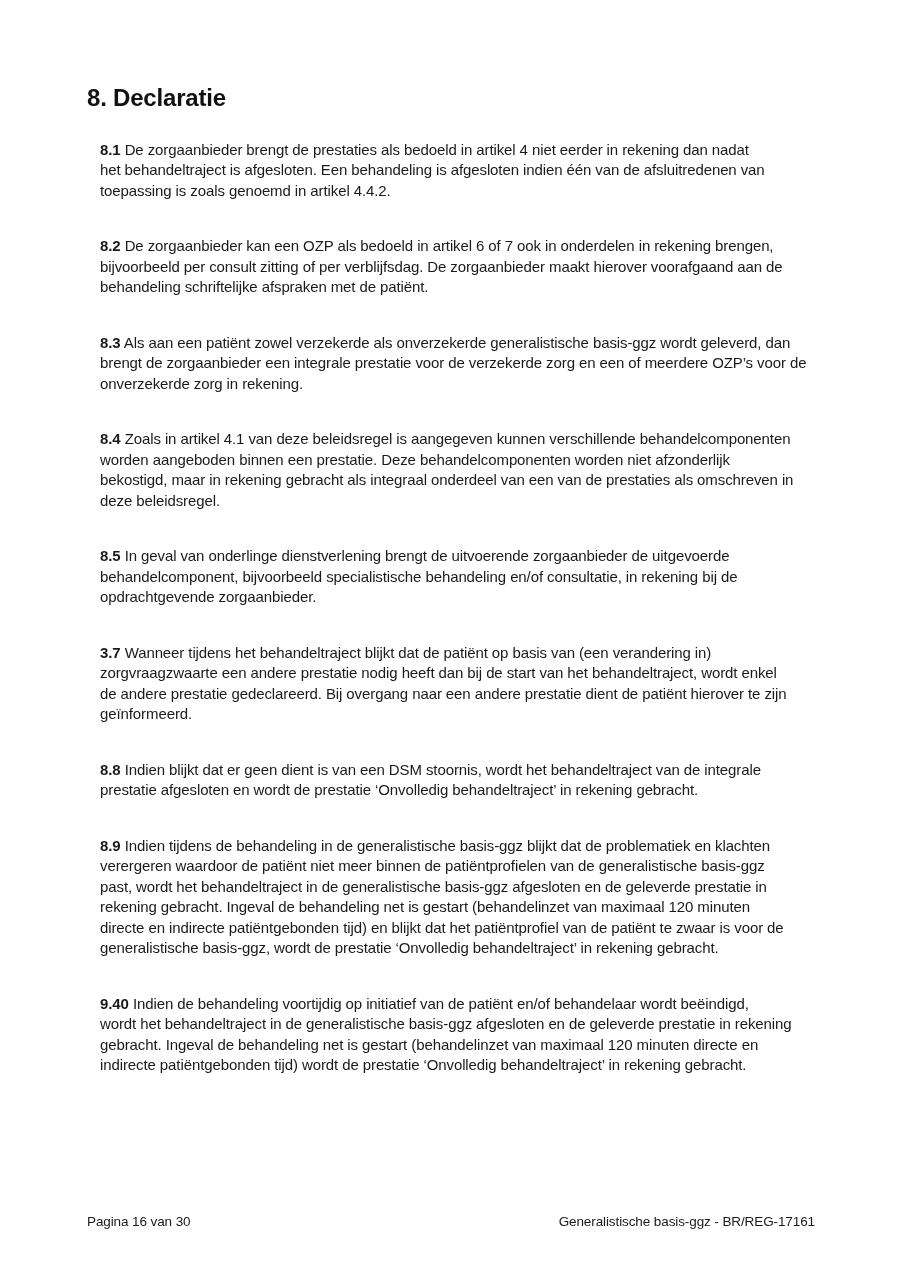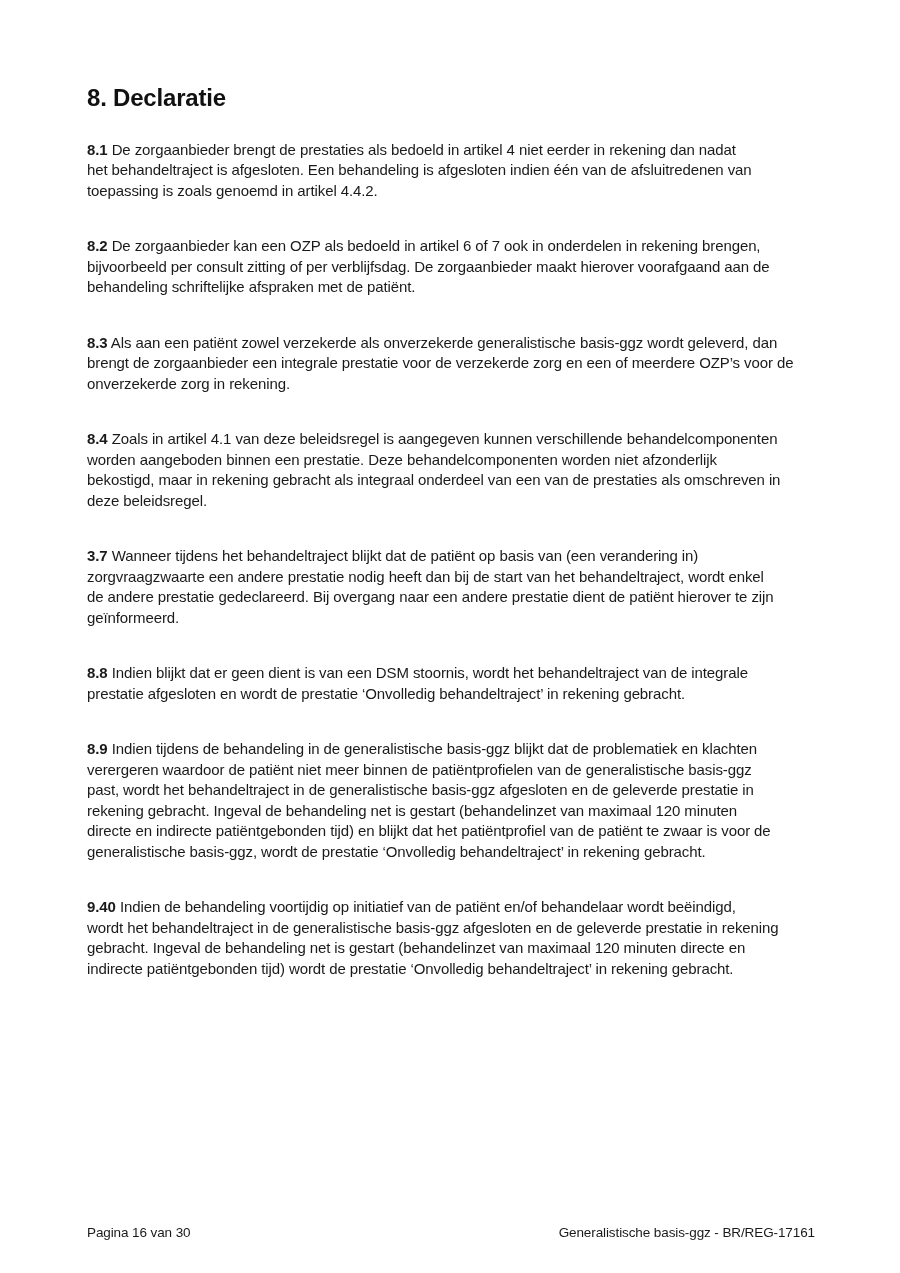--- a/index.html
+++ b/index.html
@@ -28,34 +28,34 @@
     font-weight: 700;
     letter-spacing: -0.2px;
     color: #111111;
     margin: 0 0 27px 0;
     line-height: 1.2;
   }
   .para {
     font-size: 15px;
     line-height: 20.5px;
     letter-spacing: -0.1px;
-    margin: 0 0 35px 0;
+    margin: 0 0 35px 13px;
     color: #1a1a1a;
   }
   .para .num {
     font-weight: 700;
   }
   .para .ptext {
     white-space: pre-line;
   }
   .page-footer {
     position: absolute;
     left: 87px;
     right: 85px;
-    bottom: 33px;
+    bottom: 44px;
     display: flex;
     justify-content: space-between;
     font-size: 13.5px;
     letter-spacing: -0.1px;
     color: #1a1a1a;
   }
 </style>
 </head>
 <body>
 
@@ -72,20 +72,23 @@
 
   <p class="para"><b class="num">8.3</b> <span class="ptext">Als aan een patiënt zowel verzekerde als onverzekerde generalistische basis-ggz wordt geleverd, dan
 brengt de zorgaanbieder een integrale prestatie voor de verzekerde zorg en een of meerdere OZP’s voor de
 onverzekerde zorg in rekening.</span></p>
 
   <p class="para"><b class="num">8.4</b> <span class="ptext">Zoals in artikel 4.1 van deze beleidsregel is aangegeven kunnen verschillende behandelcomponenten
 worden aangeboden binnen een prestatie. Deze behandelcomponenten worden niet afzonderlijk
 bekostigd, maar in rekening gebracht als integraal onderdeel van een van de prestaties als omschreven in
 deze beleidsregel.</span></p>
 
+  <p class="para"><b class="num">8.5</b> <span class="ptext">In geval van onderlinge dienstverlening brengt de uitvoerende zorgaanbieder de uitgevoerde
+behandelcomponent, bijvoorbeeld specialistische behandeling en/of consultatie, in rekening bij de
+opdrachtgevende zorgaanbieder.</span></p>
 
 
   <p class="para"><b class="num">3.7</b> <span class="ptext">Wanneer tijdens het behandeltraject blijkt dat de patiënt op basis van (een verandering in)
 zorgvraagzwaarte een andere prestatie nodig heeft dan bij de start van het behandeltraject, wordt enkel
 de andere prestatie gedeclareerd. Bij overgang naar een andere prestatie dient de patiënt hierover te zijn
 geïnformeerd.</span></p>
 
   <p class="para"><b class="num">8.8</b> <span class="ptext">Indien blijkt dat er geen dient is van een DSM stoornis, wordt het behandeltraject van de integrale
 prestatie afgesloten en wordt de prestatie ‘Onvolledig behandeltraject’ in rekening gebracht.</span></p>
 

